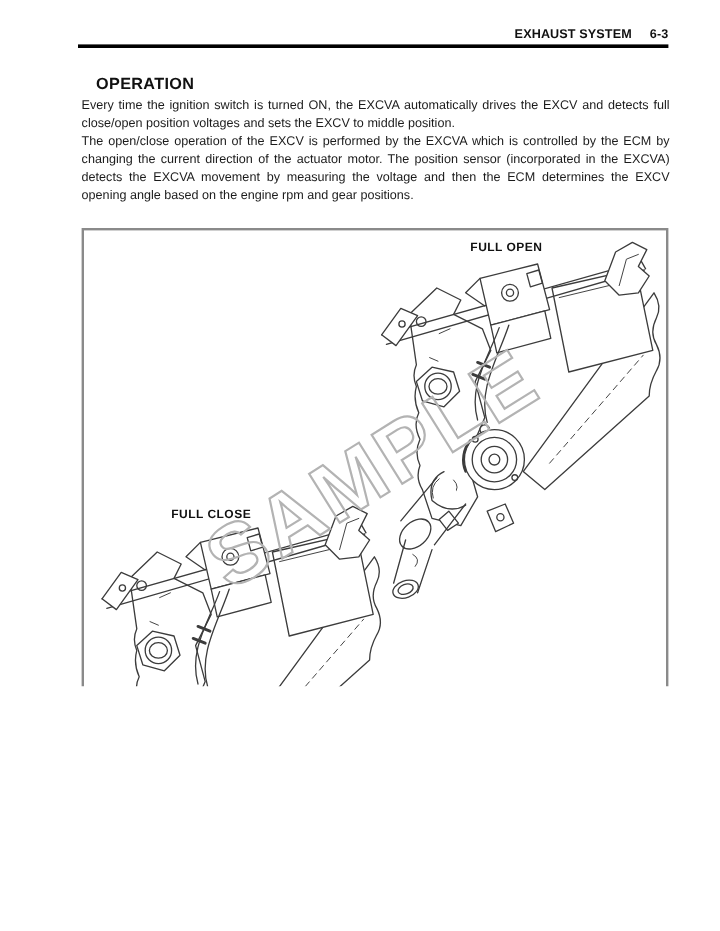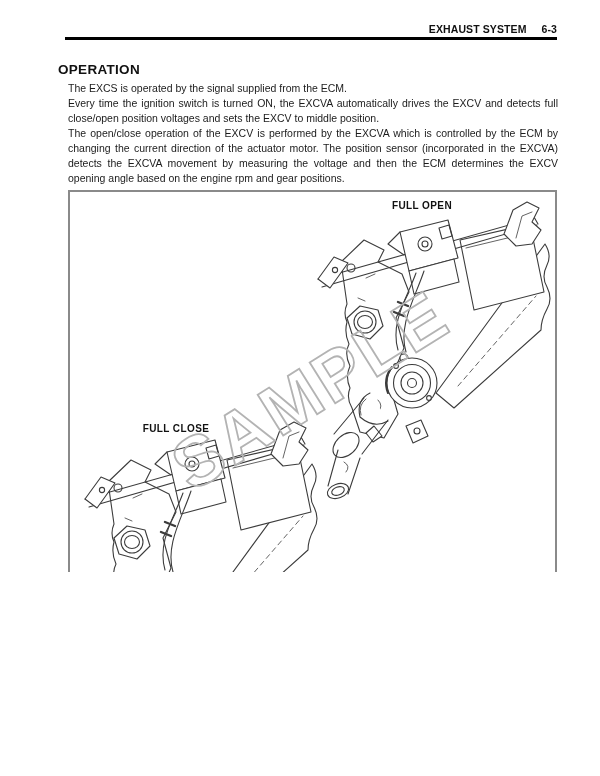--- a/index.html
+++ b/index.html
@@ -9,21 +9,21 @@
   }
   .header{
     position:absolute;top:23px;left:65px;width:492px;text-align:right;
     font-size:10.5px;font-weight:bold;color:#111;letter-spacing:0.1px;white-space:nowrap;
   }
   .header .pagenum{margin-left:15px;}
   .header-rule{
     position:absolute;top:37px;left:65px;width:492px;height:3px;background:#000;
   }
   .section-heading{
-    position:absolute;top:62px;left:58px;margin:0;
+    position:absolute;top:62px;left:80px;margin:0;
     font-size:13.5px;font-weight:bold;letter-spacing:0.3px;color:#111;
   }
   .body-text{
     position:absolute;top:81px;left:68px;width:490px;
     font-size:10.5px;line-height:15px;text-align:justify;color:#1b1b1b;
   }
   .body-text p{margin:0;padding:0;}
   .figure-frame{
     position:absolute;top:190px;left:68px;width:485px;height:527px;
     border:2px solid #8a8a8a;background:#ffffff;
@@ -44,21 +44,20 @@
 <div class="page">
 
   <div class="header">
     <span>EXHAUST SYSTEM</span><span class="pagenum">6-3</span>
   </div>
   <div class="header-rule"></div>
 
   <h1 class="section-heading">OPERATION</h1>
 
   <div class="body-text">
-    <p>The EXCS is operated by the signal supplied from the ECM.</p>
     <p>Every time the ignition switch is turned ON, the EXCVA automatically drives the EXCV and detects full close/open position voltages and sets the EXCV to middle position.</p>
     <p>The open/close operation of the EXCV is performed by the EXCVA which is controlled by the ECM by changing the current direction of the actuator motor. The position sensor (incorporated in the EXCVA) detects the EXCVA movement by measuring the voltage and then the ECM determines the EXCV opening angle based on the engine rpm and gear positions.</p>
   </div>
 
   <div class="figure-frame">
     <svg width="485" height="527" viewBox="0 0 485 527">
       <defs>
 
         <g id="excv-assembly" stroke="#3c3c3c" stroke-width="1.1" fill="none" stroke-linejoin="round" stroke-linecap="round">
 

